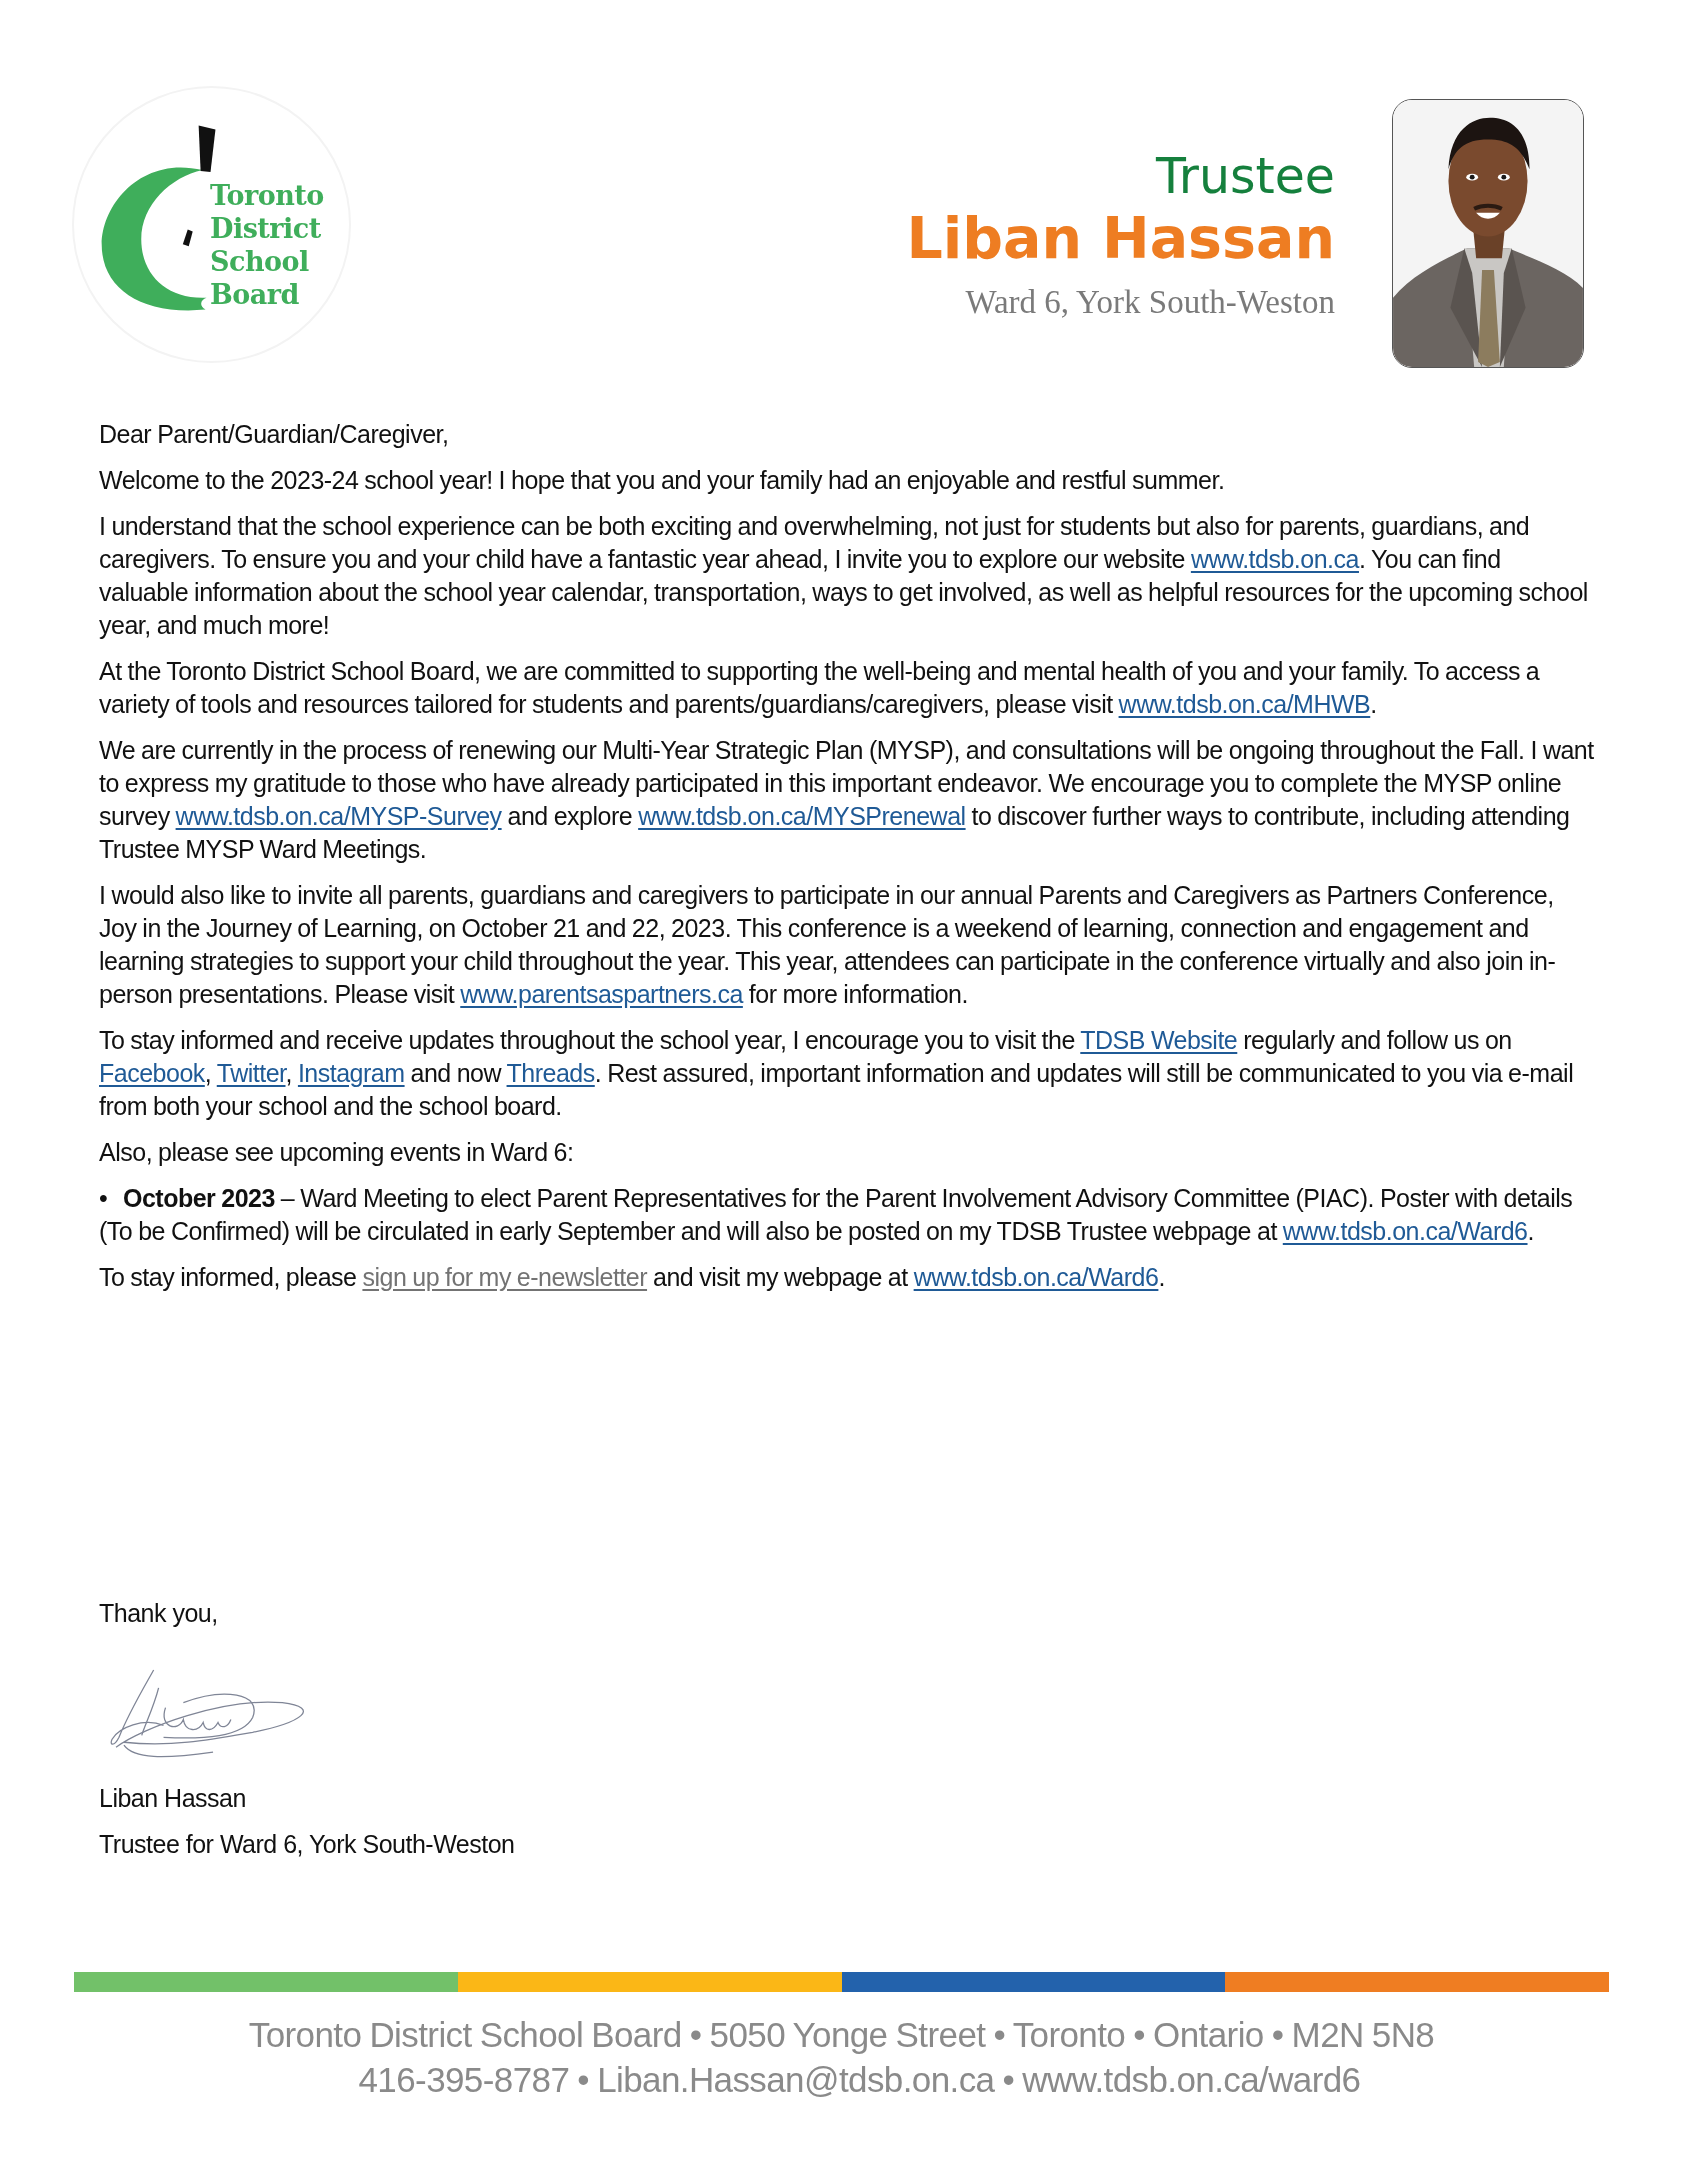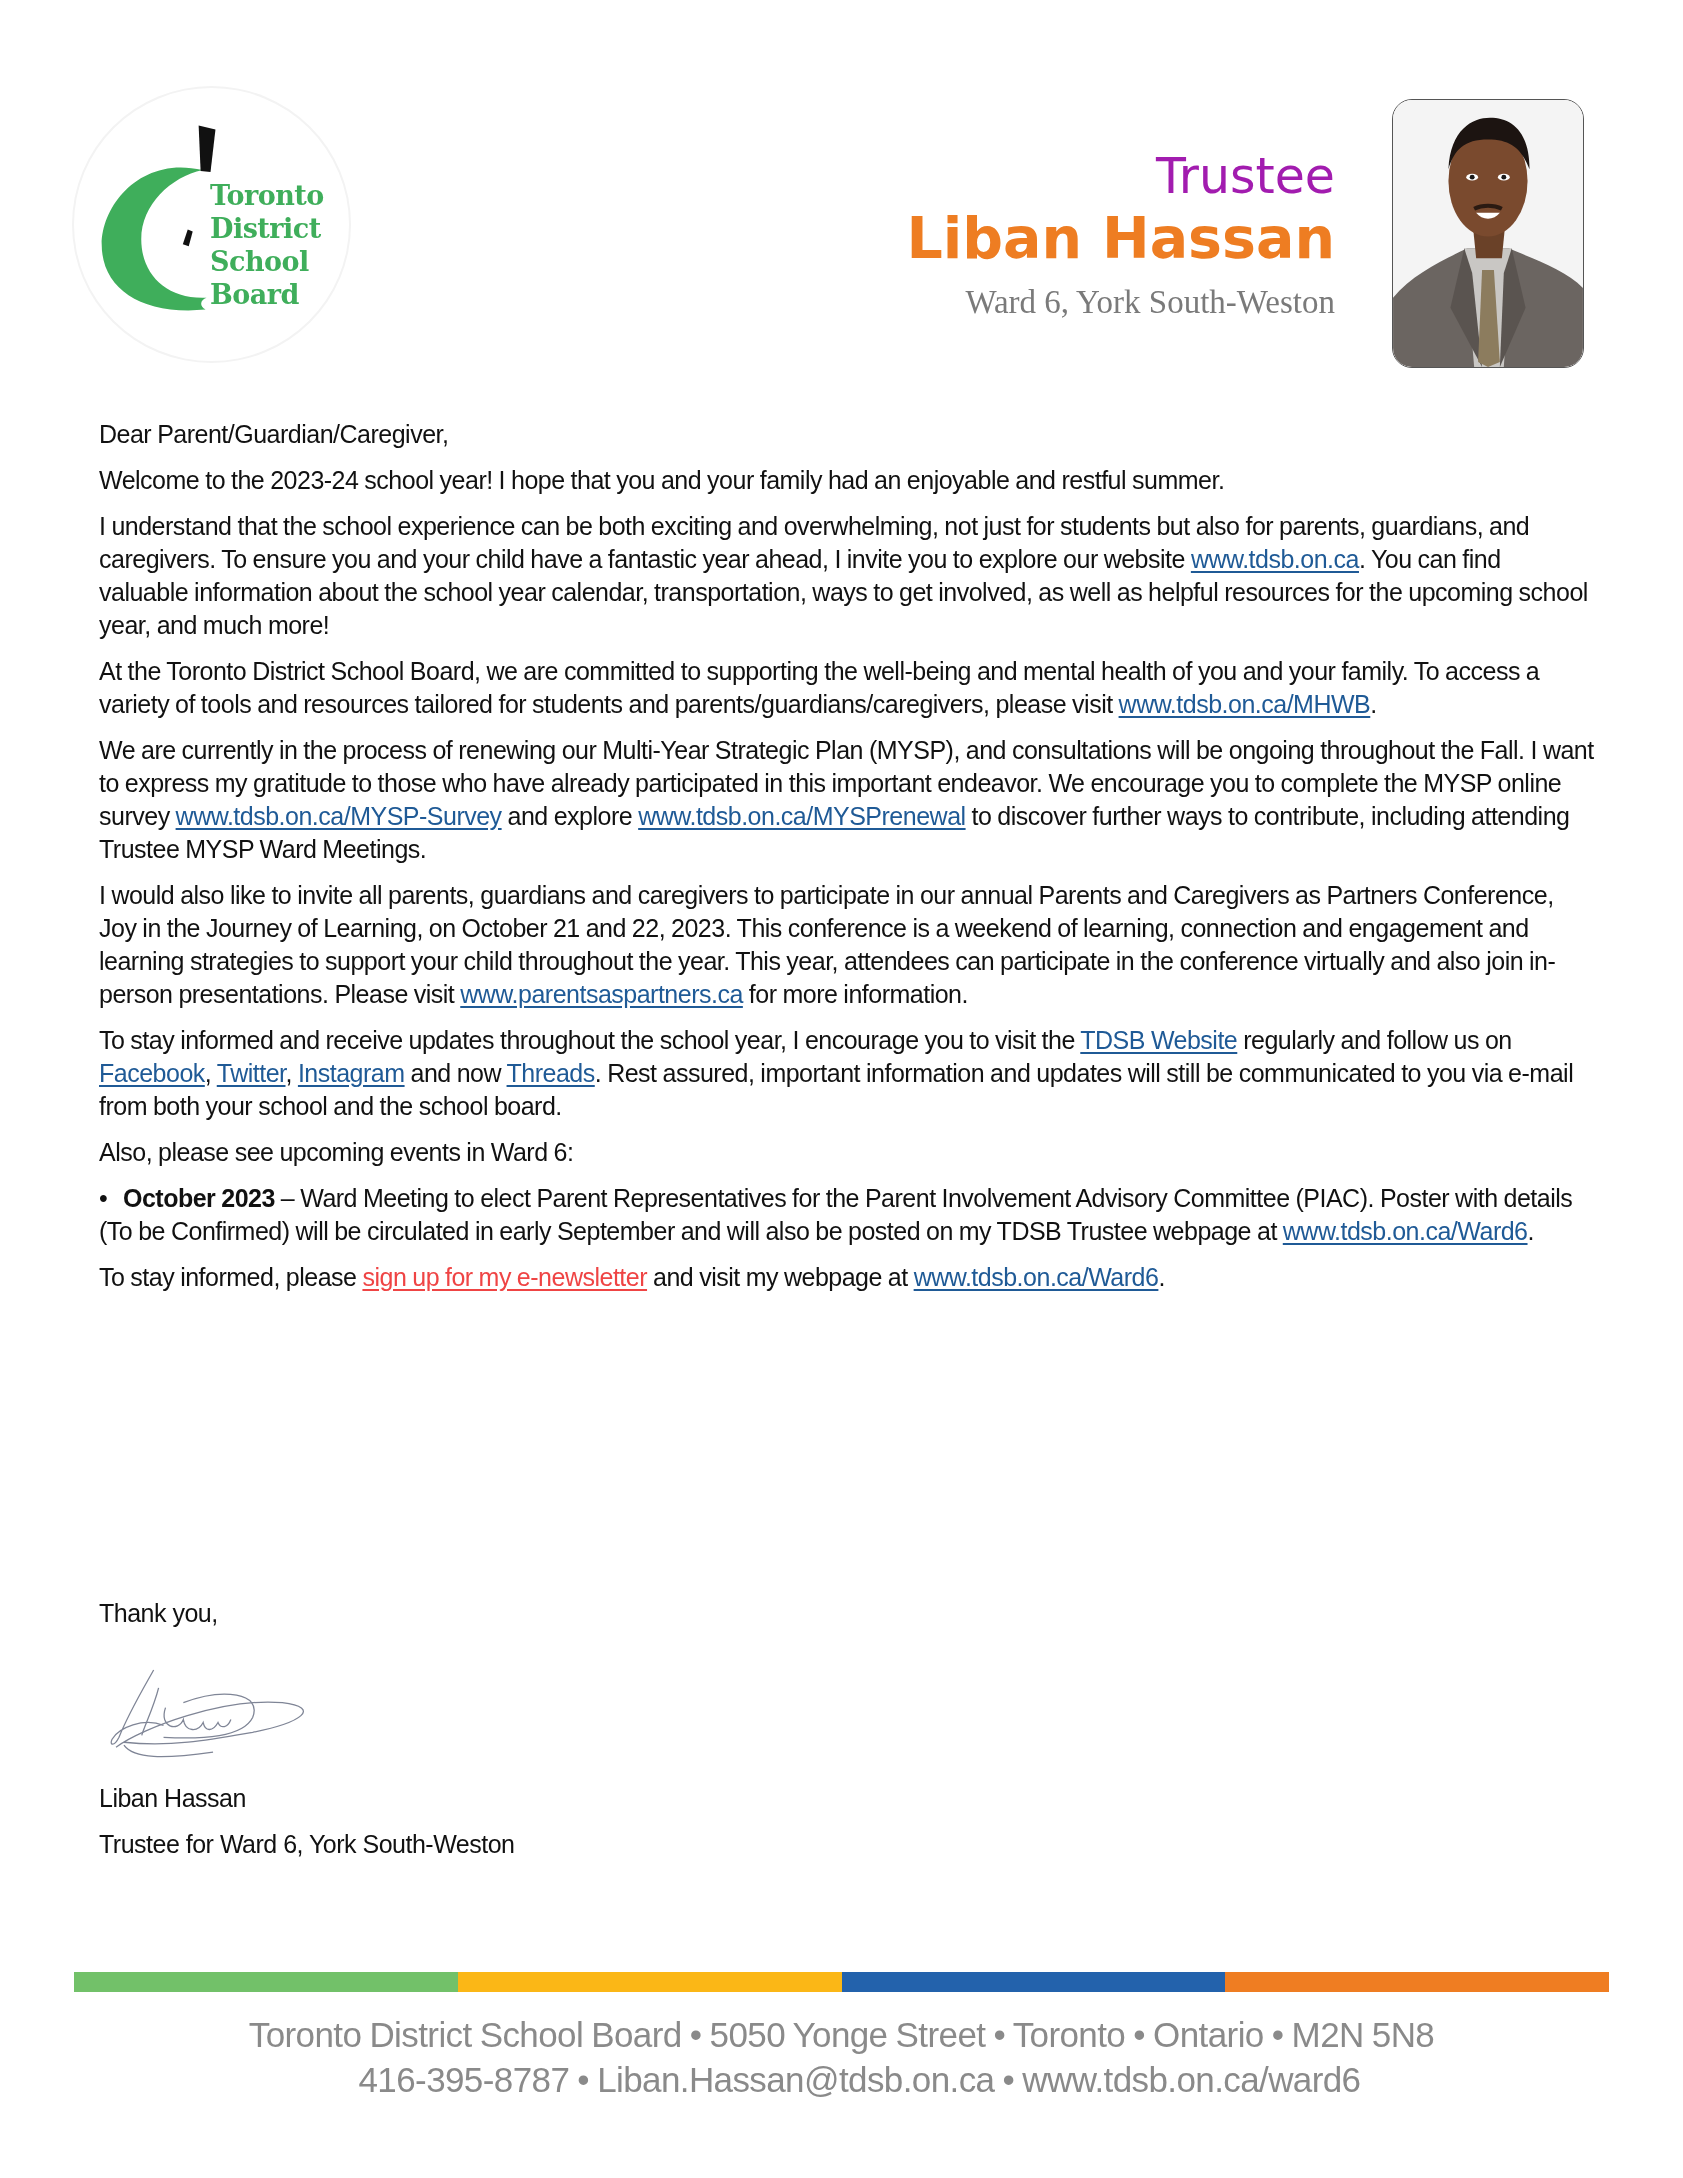--- a/index.html
+++ b/index.html
@@ -22,21 +22,21 @@
       font-size: 27px; line-height: 33px; letter-spacing: -0.5px;
     }
     .logo-text div { white-space: nowrap; }
 
     
     .header-text {
       position: absolute; right: 348px; top: 149px; text-align: right;
       white-space: nowrap;
     }
     .header-role {
-      font-size: 49px; color: #a21caf; line-height: 55px; letter-spacing: 0px;
+      font-size: 49px; color: #15803d; line-height: 55px; letter-spacing: 0px;
       font-family: "DejaVu Sans", sans-serif; font-weight: normal;
     }
     .header-name {
       font-size: 57px; color: #ee7d22; font-weight: bold; line-height: 65px;
       font-family: "DejaVu Sans", sans-serif; letter-spacing: 0px;
       margin-top: 2px;
     }
     .header-ward {
       font-size: 33px; color: #7a7a7a; line-height: 46px;
       font-family: Liberation Serif, serif; margin-top: 8px;
@@ -150,21 +150,21 @@
     <span>I would also like to invite all parents, guardians and caregivers to participate in our annual Parents and Caregivers as Partners Conference, Joy in the Journey of Learning, on October 21 and 22, 2023. This conference is a weekend of learning, connection and engagement and learning strategies to support your child throughout the year. This year, attendees can participate in the conference virtually and also join in-person presentations. Please visit </span><a style="color: rgb(31, 90, 150);">www.parentsaspartners.ca</a><span> for more information.</span>
   </p>
   <p>
     <span>To stay informed and receive updates throughout the school year, I encourage you to visit the </span><a style="color: rgb(31, 90, 150);">TDSB Website</a><span> regularly and follow us on </span><a style="color: rgb(31, 90, 150);">Facebook</a><span>, </span><a style="color: rgb(31, 90, 150);">Twitter</a><span>, </span><a style="color: rgb(31, 90, 150);">Instagram</a><span> and now </span><a style="color: rgb(31, 90, 150);">Threads</a><span>. Rest assured, important information and updates will still be communicated to you via e-mail from both your school and the school board.</span>
   </p>
   <p>Also, please see upcoming events in Ward 6:</p>
   <p>
     <span class="bullet">•</span><b>October 2023</b><span> – Ward Meeting to elect Parent Representatives for the Parent Involvement Advisory Committee (PIAC). Poster with details (To be Confirmed) will be circulated in early September and will also be posted on my TDSB Trustee webpage at </span><a style="color: rgb(31, 90, 150);">www.tdsb.on.ca/Ward6</a><span>.</span>
   </p>
   <p>
-    <span>To stay informed, please </span><a style="color: #ef4444;">sign up for my e-newsletter</a><span> and visit my webpage at </span><a style="color: rgb(31, 90, 150);">www.tdsb.on.ca/Ward6</a><span>.</span>
+    <span>To stay informed, please </span><a style="color: #737373;">sign up for my e-newsletter</a><span> and visit my webpage at </span><a style="color: rgb(31, 90, 150);">www.tdsb.on.ca/Ward6</a><span>.</span>
   </p>
 </div>
 
 <div class="closing">Thank you,</div>
 
 <div class="signature">
   <svg width="228" height="99" viewBox="0 0 230 100">
     <g fill="none" stroke="#7f8596" stroke-width="1.3">
       <path d="M50 2 C 40 20, 25 45, 15 70 C 10 80, 5 78, 8 72 C 15 60, 40 50, 60 58"></path>
       <path d="M55 20 C 50 40, 40 60, 38 68"></path>

